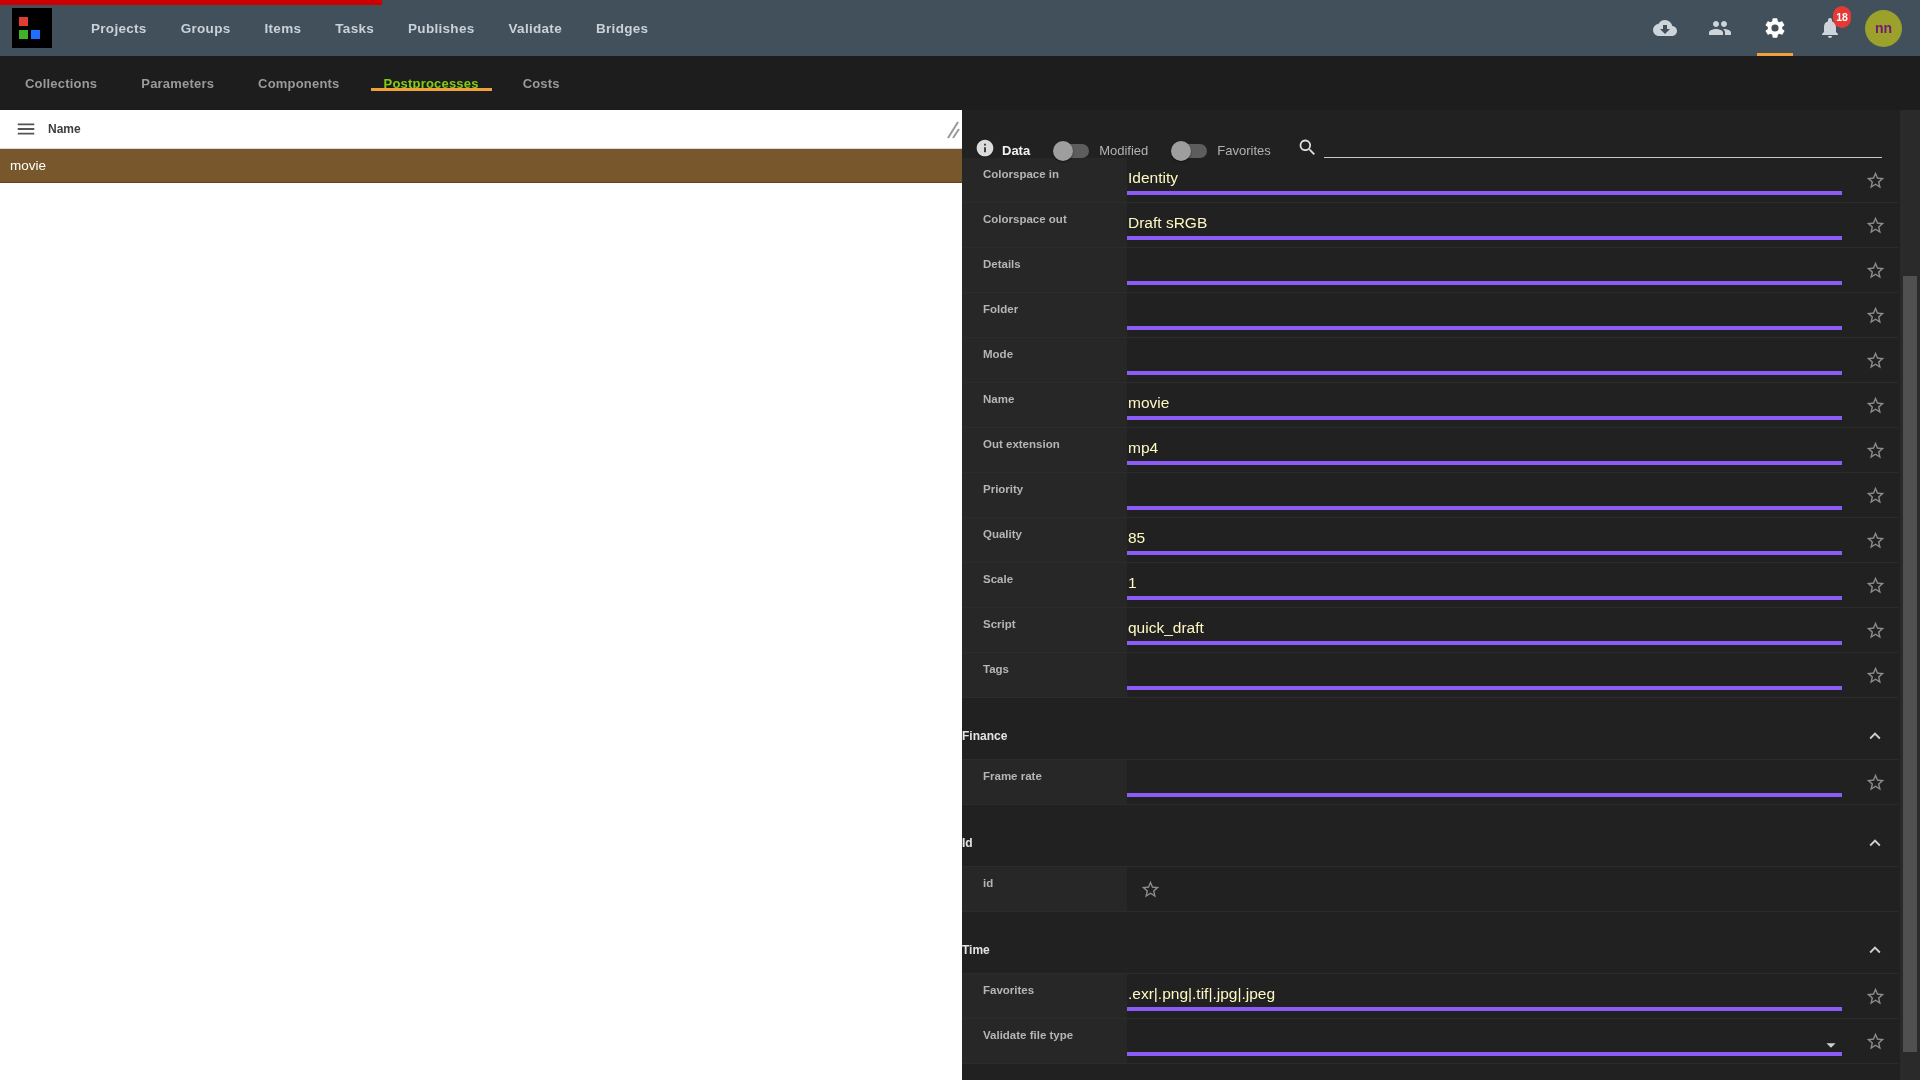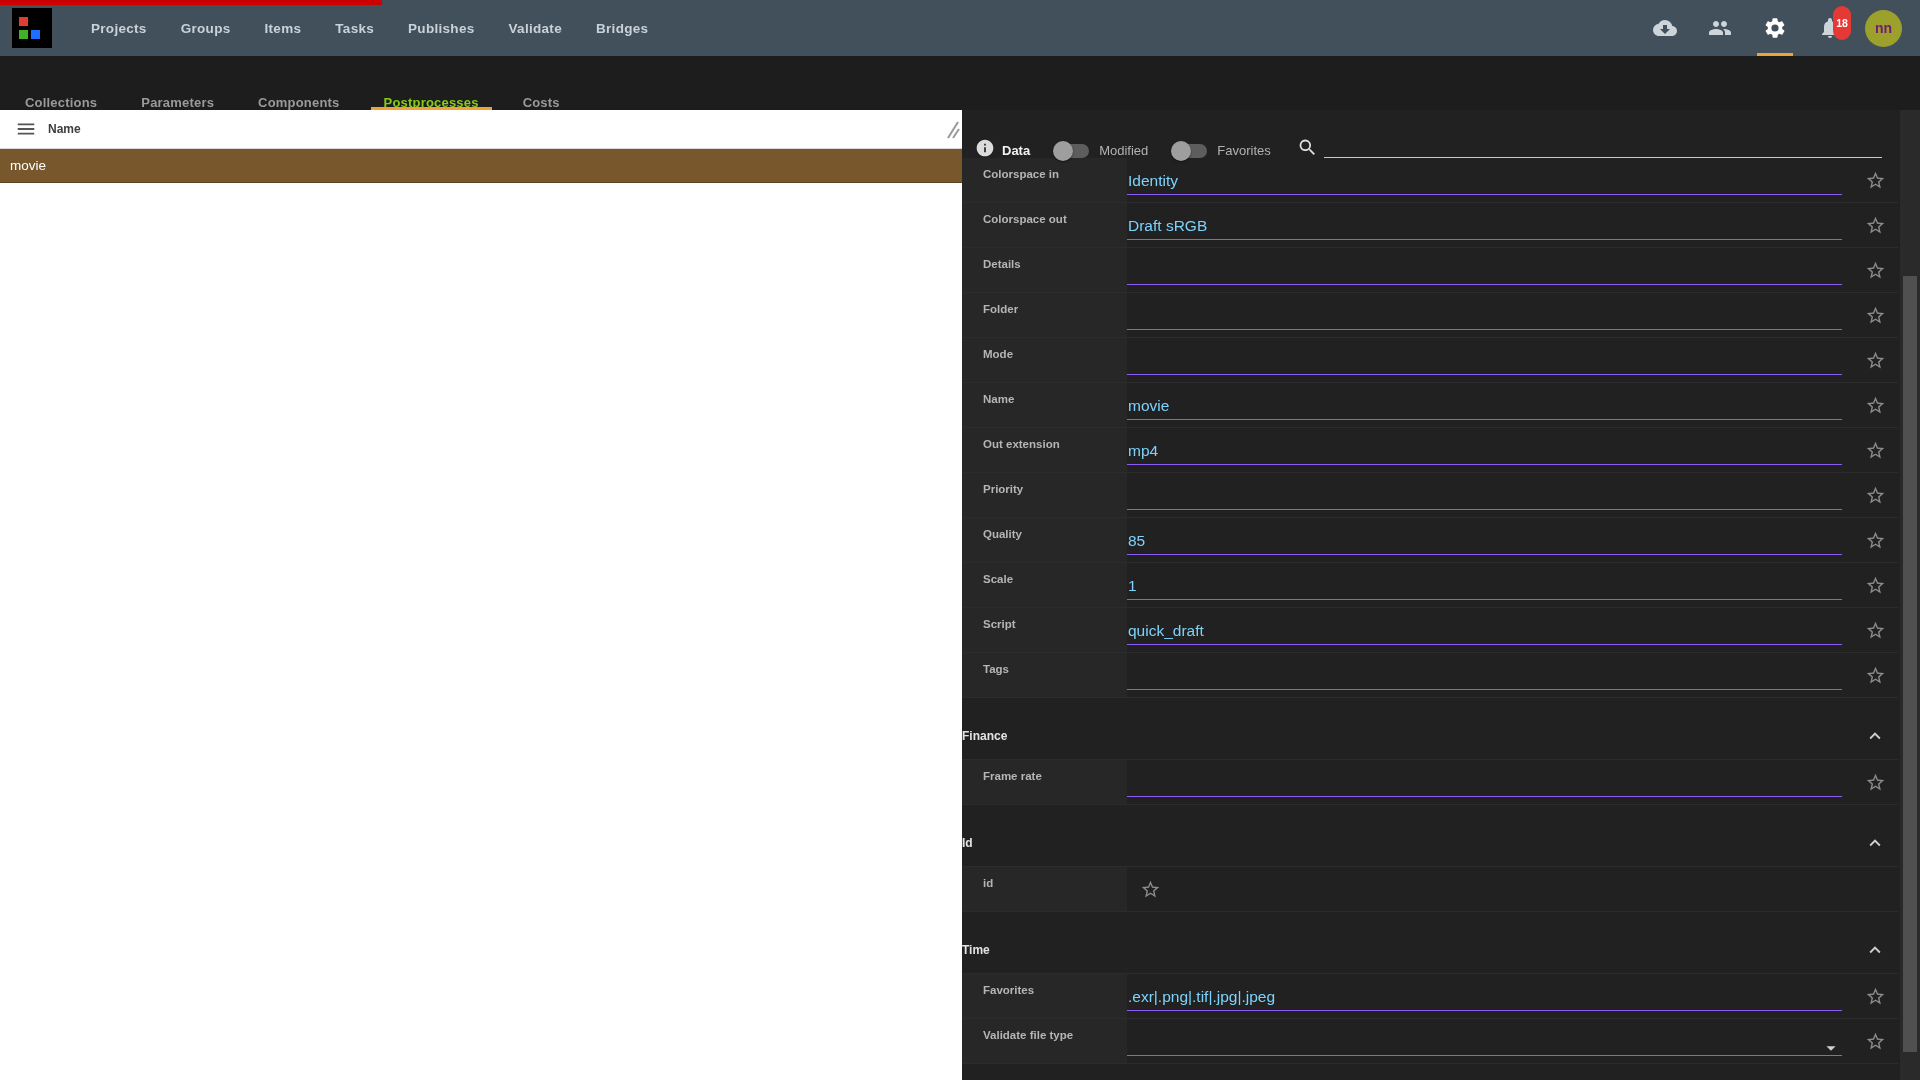--- a/index.html
+++ b/index.html
@@ -15,27 +15,27 @@
   .logo .sq-green{left:7px;top:22px;background:#43b02a}
   .logo .sq-blue{left:19px;top:22px;background:#1e6fff}
   .main-nav{display:flex;align-items:center;height:100%;margin-left:22px}
   .nav-item{padding:0 17px;font-size:13.5px;font-weight:700;color:#c9d2d8;letter-spacing:.3px;
     display:flex;align-items:center;height:100%;cursor:pointer}
   .topbar-right{margin-left:auto;display:flex;align-items:center;height:100%}
   .icon-btn{width:46px;height:100%;display:flex;align-items:center;justify-content:center;
     position:relative;cursor:pointer;color:#cdd5db;margin-left:9px}
   .icon-btn.active{color:#fff}
   .icon-btn.active::after{content:"";position:absolute;left:5px;right:5px;bottom:0;height:3px;background:#f0a13a}
-  .badge{position:absolute;top:6px;right:2px;min-width:18px;height:34px;border-radius:9px;background:#e53935;
+  .badge{position:absolute;top:6px;right:2px;min-width:18px;height:22px;border-radius:9px;background:#e53935;
     color:#fff;font-size:10.5px;font-weight:700;display:flex;align-items:center;justify-content:center;padding:4px 3px}
   .avatar{width:37px;height:37px;border-radius:50%;background:#9ba12b;color:#701a75;font-size:14px;font-weight:700;
     display:flex;align-items:center;justify-content:center;margin-left:12px;cursor:pointer}
 
   
-  .tabbar{height:54px;background:#1d1d1d;display:flex;align-items:flex-end;padding-left:3px}
+  .tabbar{height:54px;background:#1d1d1d;display:flex;align-items:center;padding-left:3px}
   .tab{display:flex;align-items:center;padding:0 13px;margin:0 9px;font-size:13px;font-weight:700;
     color:#9a9a9a;position:relative;cursor:pointer;letter-spacing:.2px}
   .tab.active{color:#84cc16}
   .tab.active::after{content:"";position:absolute;left:0;right:0;bottom:0;height:3px;background:#f0a13a}
 
   
   .content{display:flex;height:970px}
   .list-panel{width:962px;background:#fff;display:flex;flex-direction:column;position:relative}
   .list-header{height:39px;border-bottom:1px solid #d8d8d8;display:flex;align-items:center;padding:0 15px;position:relative}
   .menu-btn{display:flex;color:#555;cursor:pointer}
@@ -57,22 +57,22 @@
   .toggle-label{margin-left:10px;font-size:13px;color:#b2b2b2}
   .search-icon{margin-left:26px;display:flex;color:#e0e0e0}
   .search-input{flex:1;margin-left:6px;background:transparent;border:none;outline:none;
     border-bottom:1px solid #c9c9c9;height:28px;color:#fff;font-size:14px;font-family:inherit}
 
   
   .form{width:calc(100% - 22px)}
   .frow{display:flex;height:45px;border-bottom:1px solid #2c2c2c;background:#212121}
   .flabel{flex:0 0 165px;background:#272727;font-size:11.5px;font-weight:700;color:#b5b5b5;
     padding:10px 6px 0 21px;line-height:1.2}
-  .fvalue{flex:1;align-self:flex-end;margin:0 10px 7px 0;padding:0 1px 4px 1px;border-bottom:1px solid #8b5cf6;
-    font-size:15.5px;color:#7dd3fc;min-height:23px;position:relative;cursor:text;white-space:nowrap}
+  .fvalue{flex:1;align-self:flex-end;margin:0 10px 7px 0;padding:0 1px 4px 1px;border-bottom:4px solid #8b5cf6;
+    font-size:15.5px;color:#fef9c3;min-height:23px;position:relative;cursor:text;white-space:nowrap}
   .fvalue.readonly{border-bottom:none;color:#9a9a9a;font-size:12.5px;cursor:default;margin-bottom:12px;min-height:15px}
   .caret{position:absolute;right:0;bottom:-4px;color:#cfcfcf;display:flex}
   .star{flex:0 0 46px;align-self:stretch;display:flex;align-items:center;justify-content:center;color:#8c8c8c;cursor:pointer}
   .fsection{display:flex;align-items:center;height:48px;margin-top:14px;border-bottom:1px solid #2c2c2c;background:#212121}
   .slabel{flex:1;font-size:12px;font-weight:700;color:#e3e3e3;}
   .sicon{flex:0 0 46px;display:flex;align-items:center;justify-content:center;color:#cfcfcf;cursor:pointer}
 
   
   .scrollbar{position:absolute;top:0;right:0;bottom:0;width:20px;background:#2a2a2a}
   .scroll-thumb{position:absolute;left:3px;width:14px;top:166px;height:776px;background:#505050}

